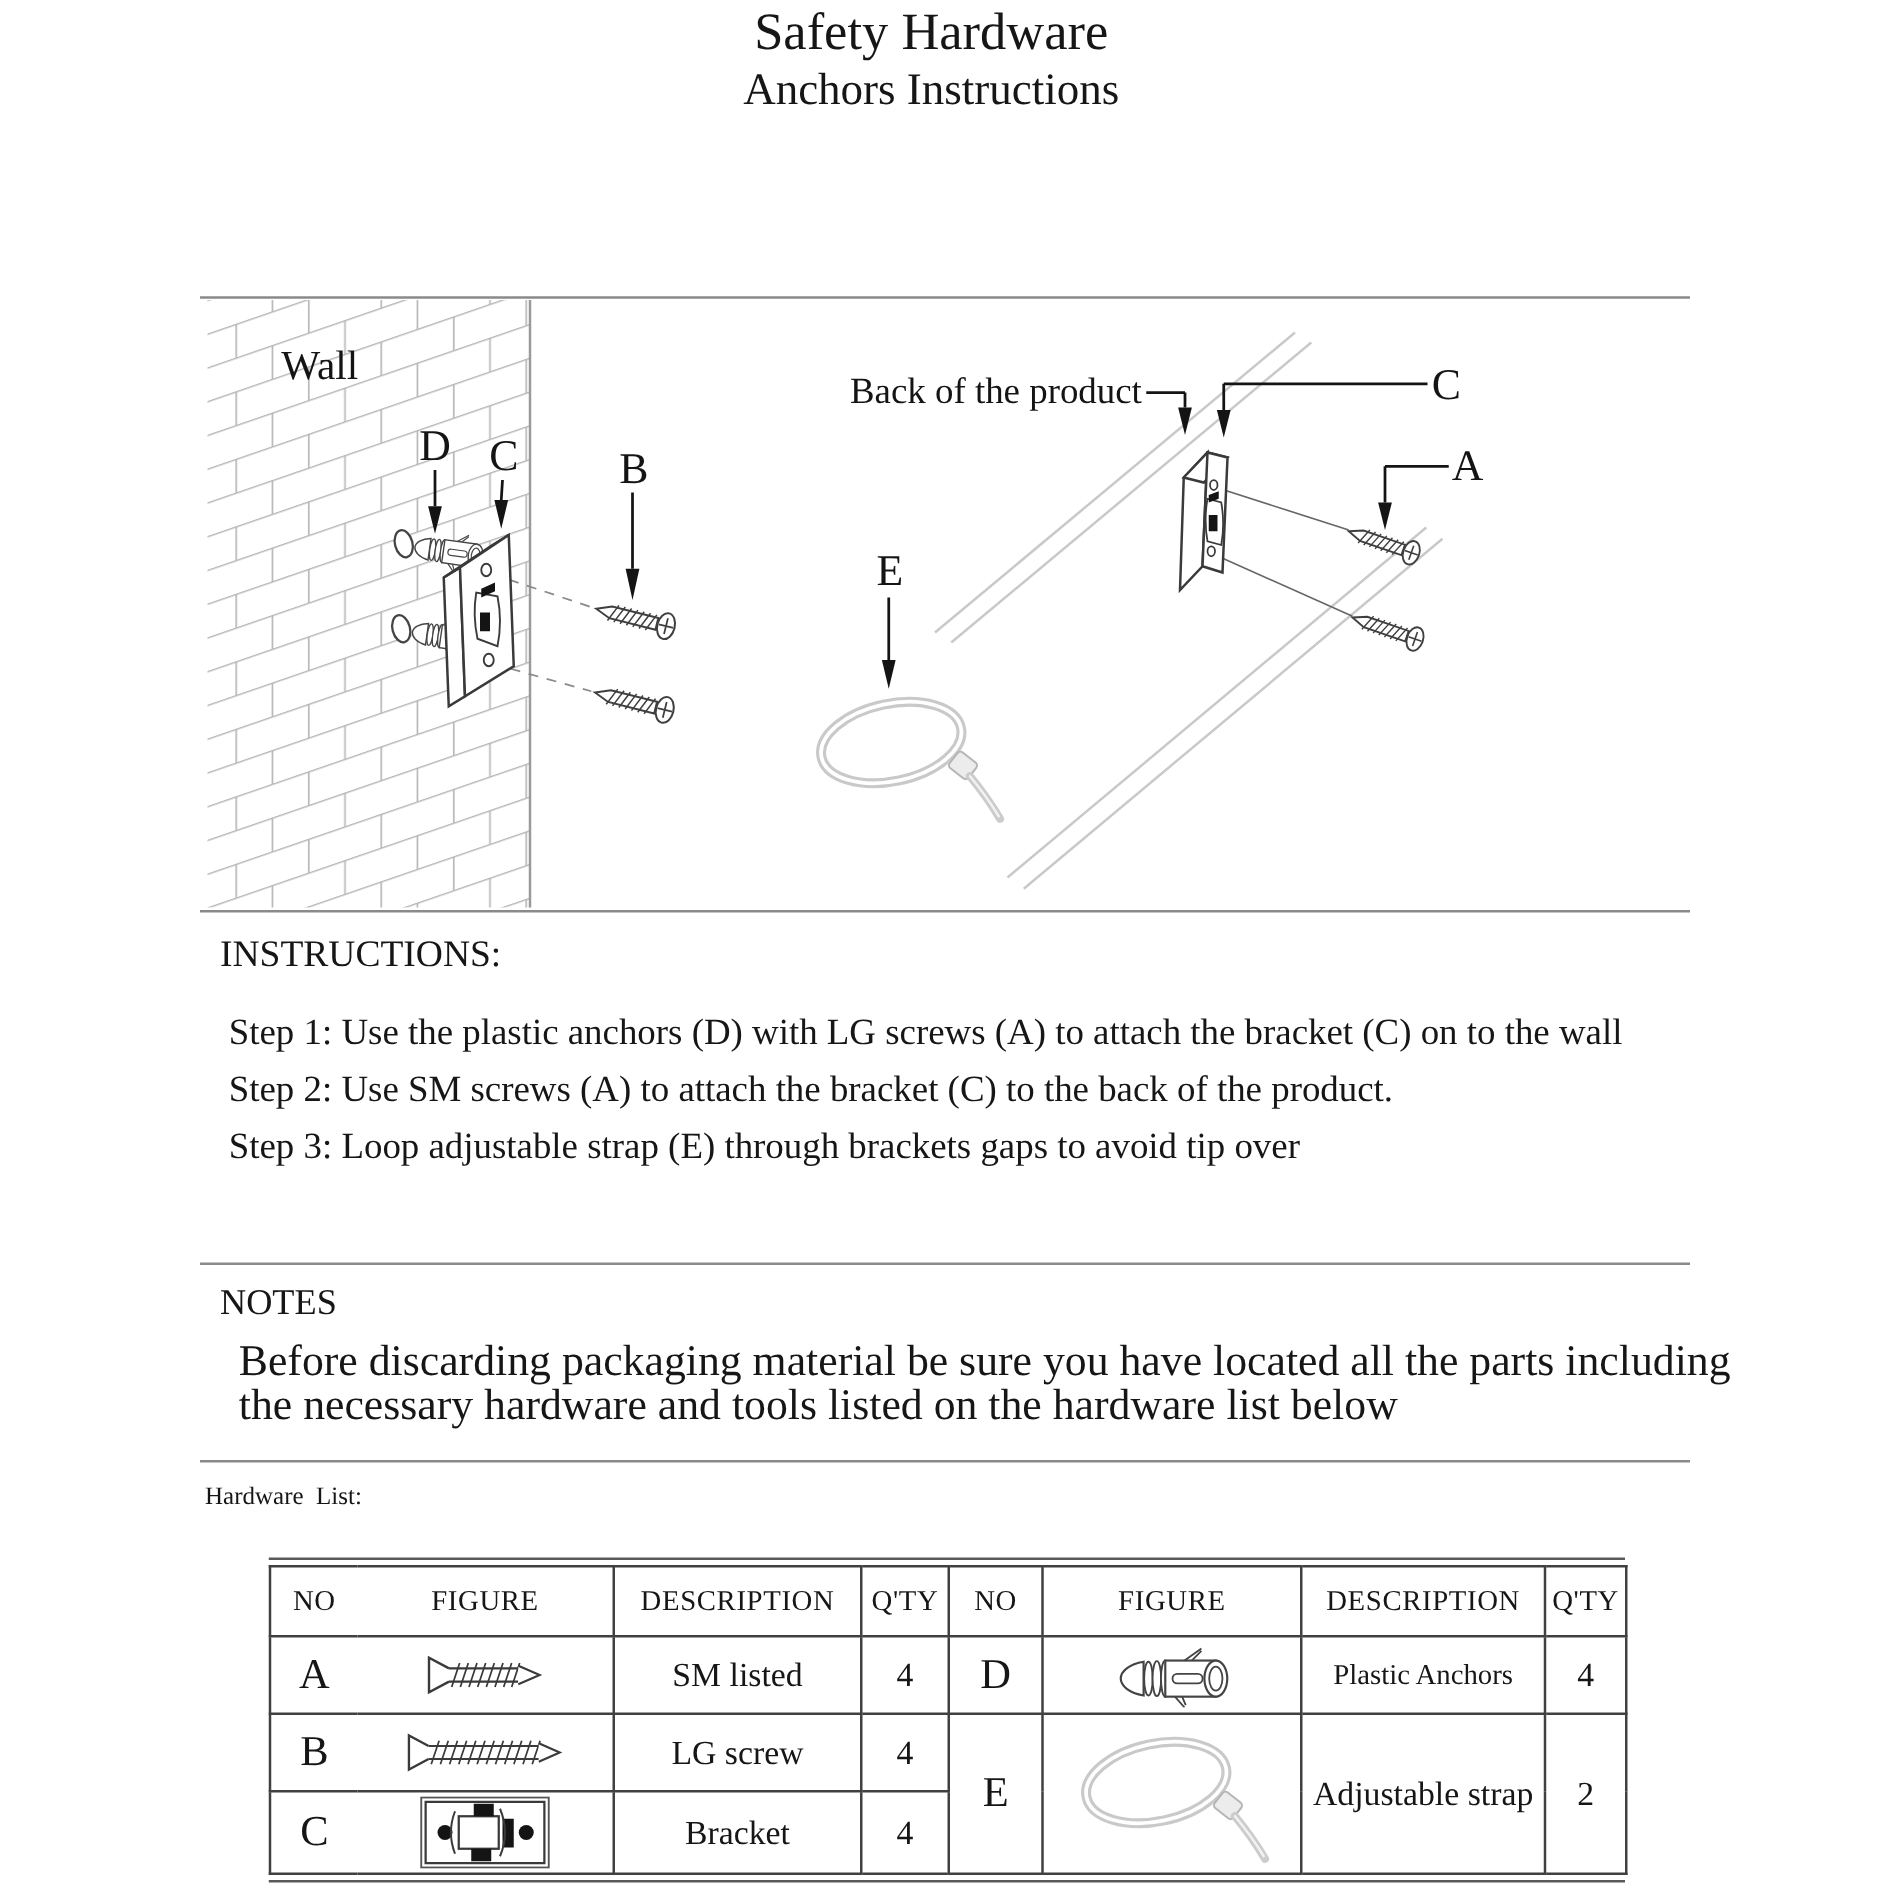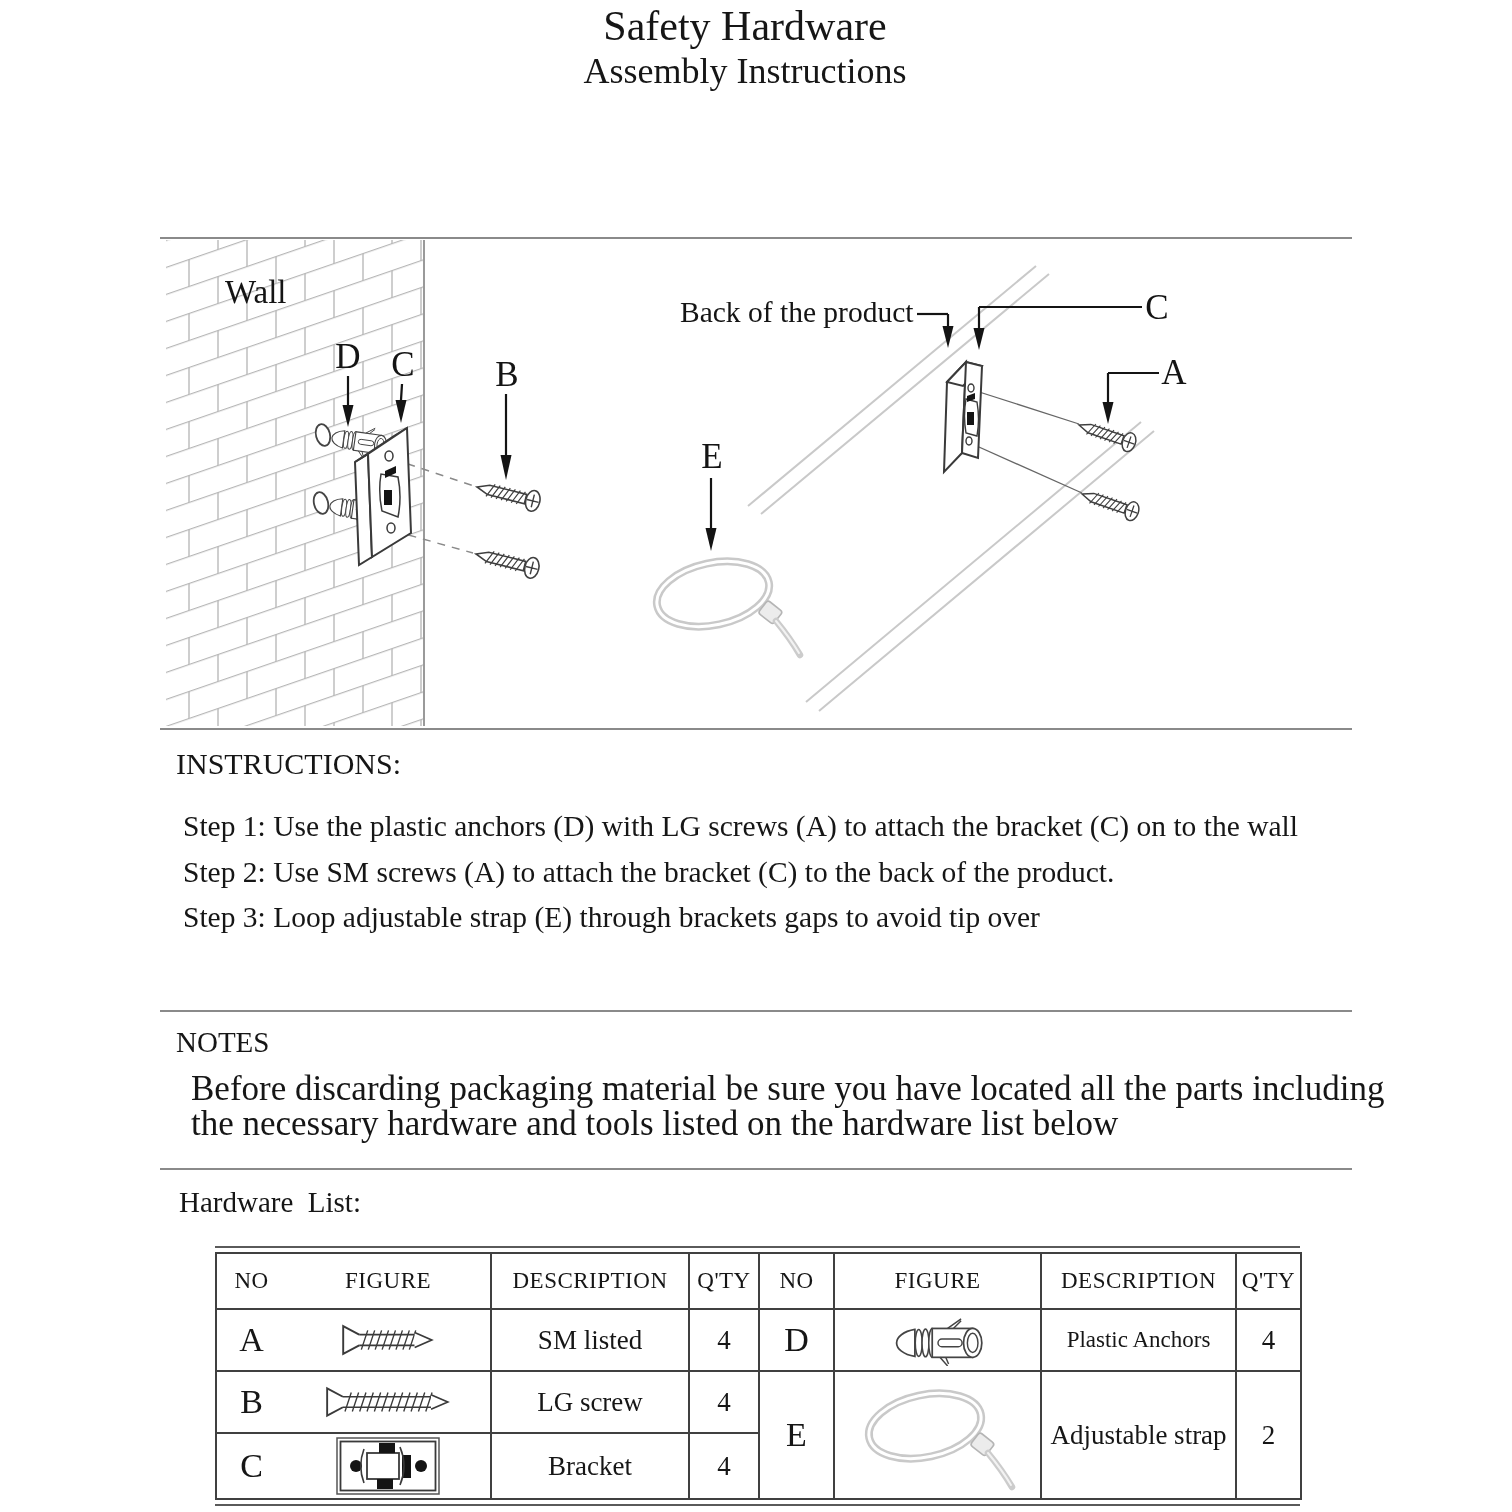--- a/index.html
+++ b/index.html
@@ -9,21 +9,21 @@
   }
   .abs { position:absolute; white-space:nowrap; }
   .center-text { left:0; width:1490px; text-align:center; }
   .title1 { top:2px;  font-size:42px; }
   .title2 { top:50px; font-size:36px; }
   .caution { top:136px; left:188px; font-size:29.5px; line-height:47px; }
   .rule { position:absolute; left:160px; width:1192px; height:0; border-top:2px solid #8a8a8a; }
   .sec-head { font-size:30px; }
   .steps { top:804px; left:183px; font-size:29.5px; line-height:45.5px; }
   .notes-body { top:1071px; left:191px; font-size:35px; line-height:35px; }
-  .hw-head { top:1186px; left:179px; font-size:29px; white-space:pre; }
+  .hw-head { top:1186px; left:164px; font-size:20px; white-space:pre; }
 
   .diagram-svg { position:absolute; left:0; top:0; z-index:1; }
   .diagram-svg text { font-family:"Liberation Serif", serif; fill:#141414; }
 
   .table-wrap {
     position:absolute; left:215px; top:1246px; width:1085px; z-index:2;
     border-top:2px solid #5a5a5a; border-bottom:2px solid #5a5a5a; padding:4px 0;
   }
   table.hw { border-collapse:collapse; table-layout:fixed; width:1085px; }
   table.hw td {
@@ -103,21 +103,21 @@
         <ellipse cx="63" cy="46" rx="57" ry="31" transform="rotate(-12 63 46)" fill="none" stroke="#c9c9c9" stroke-width="8"></ellipse>
         <ellipse cx="63" cy="46" rx="57" ry="31" transform="rotate(-12 63 46)" fill="none" stroke="#ffffff" stroke-width="3"></ellipse>
         <rect x="111" y="56" width="19" height="16" rx="3" transform="rotate(38 120 64)" fill="#ececec" stroke="#b5b5b5" stroke-width="1.6"></rect>
         <path d="M126,73 Q140,90 150,107" fill="none" stroke="#cccccc" stroke-width="6.5" stroke-linecap="round"></path>
         <path d="M126,73 Q140,90 149,105" fill="none" stroke="#f2f2f2" stroke-width="2" stroke-linecap="round"></path>
       </g>
     </defs>
   </svg>
 
   <div class="abs center-text title1">Safety Hardware</div>
-  <div class="abs center-text title2">Assembly Instructions</div>
+  <div class="abs center-text title2">Anchors Instructions</div>
 
 
   <div class="rule" style="top:237px"></div>
   <div class="rule" style="top:728px"></div>
   <div class="rule" style="top:1010px"></div>
   <div class="rule" style="top:1168px"></div>
 
   <svg class="diagram-svg" width="1512" height="1512" viewBox="0 0 1512 1512">
 
     <g>

